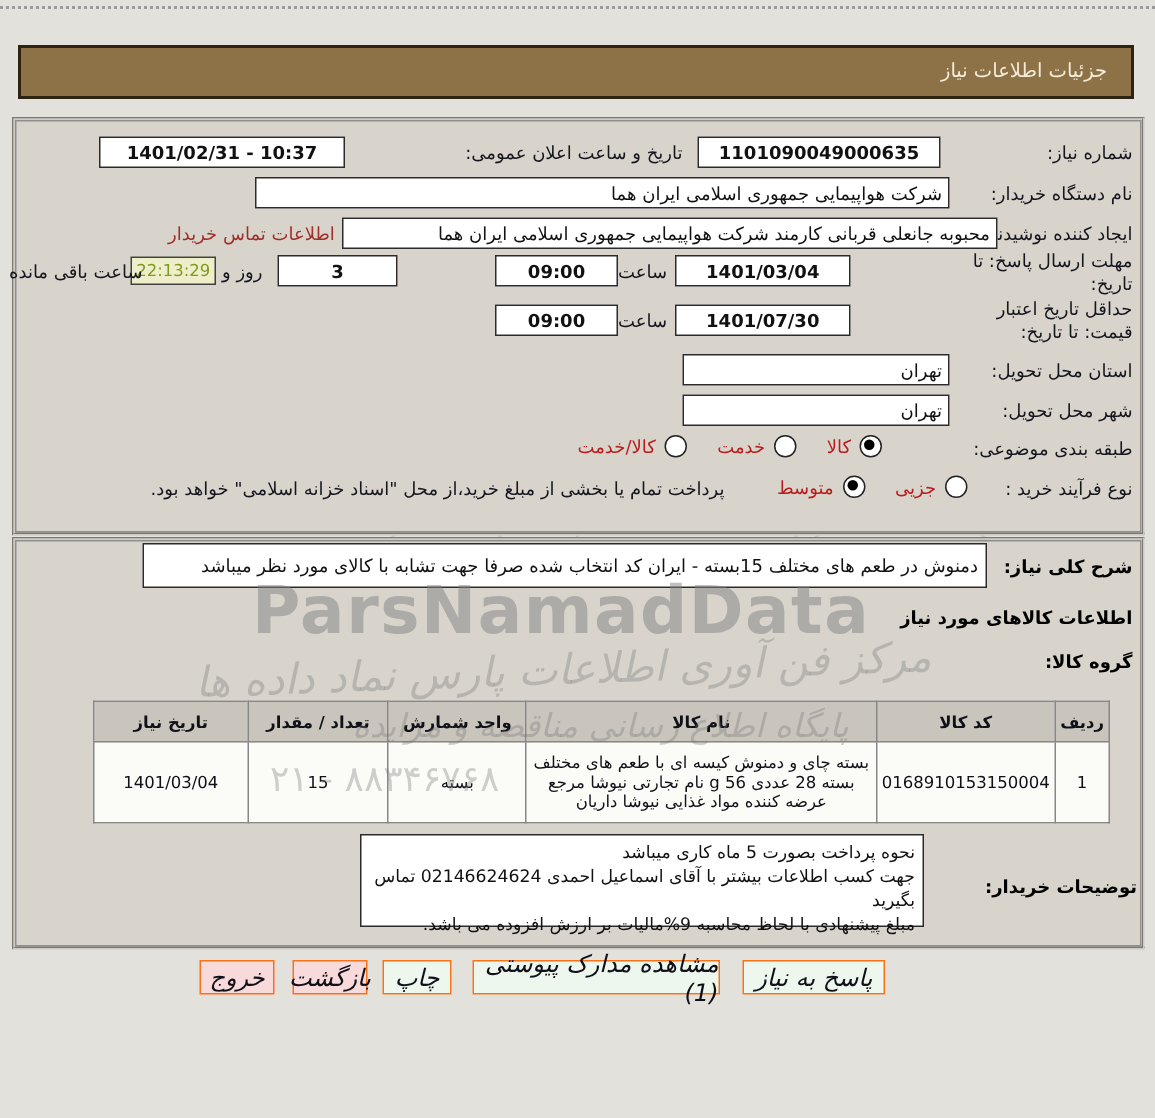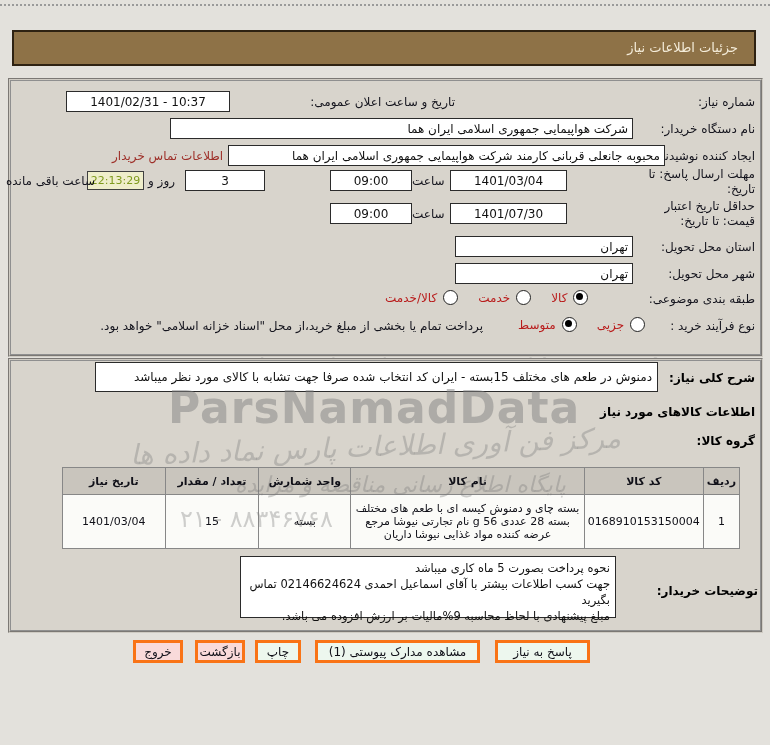--- a/index.html
+++ b/index.html
@@ -15,21 +15,21 @@
   .panel{background:#d8d4cc;border:2px groove #cfcbc3;box-shadow:0 0 0 1px #8f8f8f inset;z-index:1;}
   #panel1{left:8px;top:78px;width:751px;height:275px;}
   #panel2{left:8px;top:358px;width:751px;height:271px;}
   
   .lbl{font-size:12px;color:#15151e;text-align:right;direction:rtl;white-space:nowrap;z-index:2;}
   .lbl.wrap{white-space:normal;line-height:15px;}
   .lbl.bold{font-weight:bold;color:#000;}
   
   .field{background:#fff;border:1px solid #2b2b2b;font-size:12px;color:#111;direction:rtl;z-index:2;
          display:flex;align-items:center;overflow:hidden;}
-  .field.center{justify-content:center;}
+  .field.center{justify-content:center;font-weight:bold;}
   .field.right{justify-content:flex-start;padding-right:4px;}
   .field .num{direction:ltr;}
   .link{font-size:12px;color:#9e2f28;cursor:pointer;z-index:2;white-space:nowrap;}
   .countdown{background:#efeecb;border:1px solid #404040;color:#7f9a1e;font-size:11px;
              display:flex;align-items:center;justify-content:center;z-index:2;direction:ltr;}
   
   .opt-group{display:flex;align-items:center;gap:6px;z-index:2;}
   .radio{width:13px;height:13px;border:1px solid #222;border-radius:50%;background:#fff;position:relative;flex:0 0 auto;}
   .radio.checked::after{content:"";position:absolute;left:2px;top:2px;width:7px;height:7px;border-radius:50%;background:#000;}
   .opt-label{font-size:12px;color:#b91c1c;margin-left:14px;white-space:nowrap;}
@@ -37,22 +37,22 @@
   
   .big-box{background:#fff;border:1px solid #2b2b2b;font-size:12px;color:#111;direction:rtl;
            text-align:right;padding:6px 5px 2px 4px;line-height:16px;box-sizing:border-box;z-index:2;}
   
   table.goods{border-collapse:collapse;direction:rtl;z-index:2;position:absolute;background:#fbfbf8;}
   table.goods th,table.goods td{border:1px solid #878787;font-size:11px;color:#101018;text-align:center;vertical-align:middle;padding:2px 3px;}
   table.goods th{background:#c9c5bd;font-weight:bold;height:22px;}
   table.goods td{background:#fbfbf8;}
   td.ltr,th.ltr{direction:ltr;}
   
-  .btn{position:absolute;top:640px;height:23px;border:3px solid #f97316;font-size:12px;color:#101018;
-       display:flex;align-items:center;justify-content:center;cursor:pointer;z-index:2;box-sizing:border-box;}
+  .btn{position:absolute;top:640px;height:23px;border:1px solid #f97316;font-size:16px;color:#101018;
+       display:flex;align-items:center;justify-content:center;cursor:pointer;z-index:2;box-sizing:border-box;font-style:italic;}
   .btn.green{background:#edf7ee;}
   .btn.pinkbg{background:#f9dada;}
   
   .wm-brand{font-size:44px;font-weight:bold;color:rgba(130,130,130,.5);letter-spacing:1px;z-index:3;
             direction:ltr;font-family:"DejaVu Sans",sans-serif;pointer-events:none;white-space:nowrap;}
   .wm-fa{color:rgba(120,120,120,.35);z-index:3;pointer-events:none;white-space:nowrap;font-style:italic;}
   .wm-ghost{color:rgba(110,110,110,.16);font-weight:bold;font-size:44px;z-index:1;direction:ltr;pointer-events:none;}
   .wm-shape{border:2px solid rgba(140,140,140,.25);border-radius:50%;z-index:1;pointer-events:none;}
 </style>
 </head>
@@ -68,20 +68,23 @@
 
   <div class="abs wm-ghost" style="left:548px;top:192px;">0101</div>
   <div class="abs wm-ghost" style="left:566px;top:234px;">1001</div>
   <div class="abs wm-shape" style="left:330px;top:228px;width:200px;height:210px;"></div>
   <div class="abs wm-shape" style="left:250px;top:300px;width:130px;height:190px;transform:rotate(18deg);"></div>
   <div class="abs wm-shape" style="left:520px;top:330px;width:170px;height:220px;transform:rotate(-12deg);"></div>
 
   <div id="panel1" class="abs panel"></div>
 
   <div class="abs lbl" style="right:15px;top:95px;">شماره نیاز:</div>
+  <div class="abs field center" style="left:465px;top:91px;width:160px;height:19px;">
+      <span class="num">1101090049000635</span>
+    </div>
   <div class="abs lbl" style="left:240px;top:95px;width:215px;">تاریخ و ساعت اعلان عمومی:</div>
   <div class="abs field center" style="left:66px;top:91px;width:162px;height:19px;">
       <span class="num">1401/02/31 - 10:37</span>
     </div>
 
   <div class="abs lbl" style="right:15px;top:122px;">نام دستگاه خریدار:</div>
   <div class="abs field right" style="left:170px;top:118px;width:457px;height:19px;">شرکت هواپیمایی جمهوری اسلامی ایران هما</div>
 
   <div class="abs lbl" style="right:15px;top:149px;">ایجاد کننده نوشیدنی:</div>
   <div class="abs field right" style="left:228px;top:145px;width:399px;height:19px;padding-left:32px;">محبوبه جانعلی قربانی کارمند شرکت هواپیمایی جمهوری اسلامی ایران هما</div>

